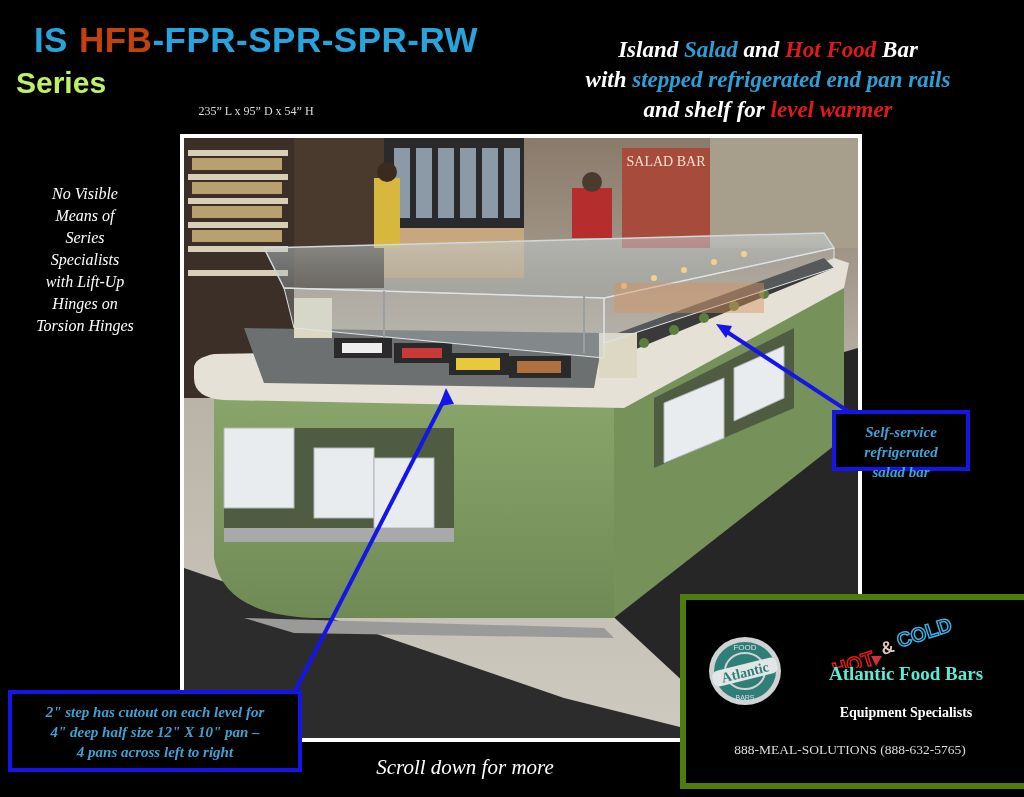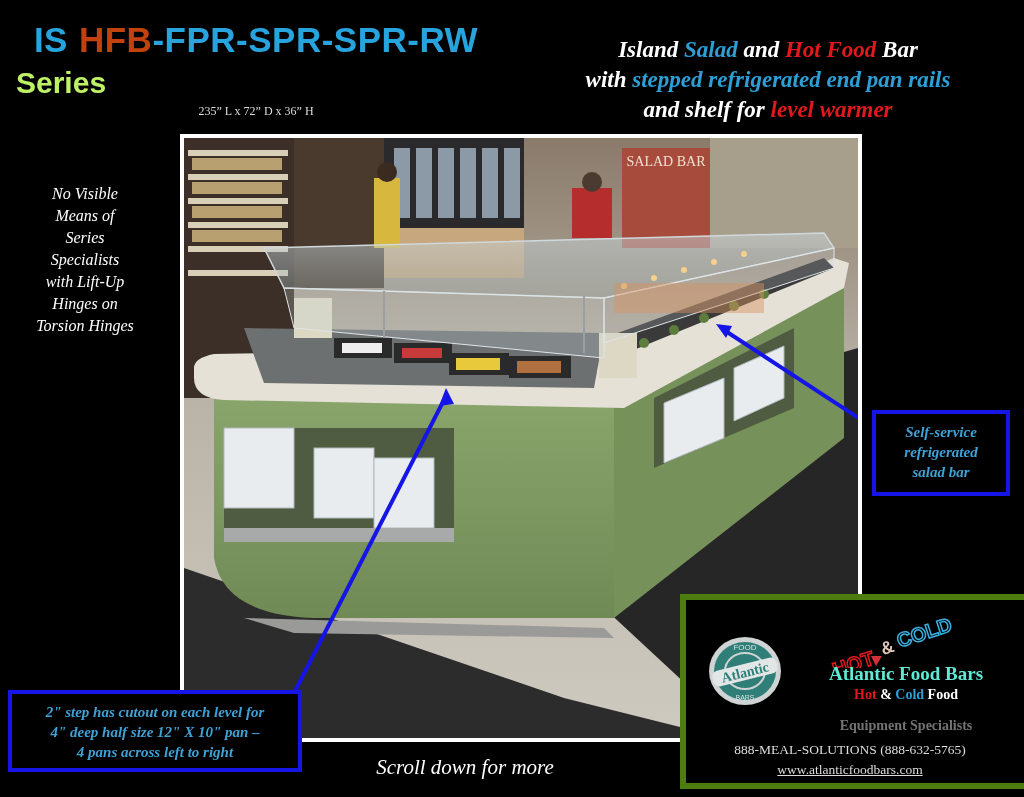--- a/index.html
+++ b/index.html
@@ -45,21 +45,21 @@
     border: 4px solid #fff; background: #3a3a38; overflow: hidden;
   }
   .photo svg { display: block; }
 
   
   .callout {
     border: 4px solid #1515e8; background: #000;
     font-style: italic; font-weight: bold; color: #3fa2d6; text-align: center;
   }
   .callout-salad {
-    left: 872px; top: 410px; width: 138px; height: 86px;
+    left: 832px; top: 410px; width: 138px; height: 61px;
     font-size: 15px; line-height: 20px; padding-top: 8px;
   }
   .callout-step {
     left: 8px; top: 690px; width: 294px; height: 82px;
     font-size: 15px; line-height: 20px; padding-top: 8px;
   }
 
   .scroll-note {
     left: 340px; top: 755px; width: 250px; text-align: center;
     font-style: italic; font-size: 21px; color: #fff;
@@ -76,40 +76,40 @@
     left: 105px; top: 63px; width: 230px; text-align: center;
     font-family: "Liberation Serif", serif; font-weight: bold; font-size: 19px; color: #5eead4;
   }
   .brand-tag1 {
     left: 105px; top: 87px; width: 230px; text-align: center;
     font-weight: bold; font-size: 14px; color: #fff;
   }
   .brand-tag1 .red { color: #e0191c; }
   .brand-tag1 .blue { color: #2c9fd6; }
   .brand-tag2 {
-    left: 105px; top: 118px; width: 230px; text-align: center;
-    font-weight: bold; font-size: 14px; color: #737373;
+    left: 105px; top: 105px; width: 230px; text-align: center;
+    font-weight: bold; font-size: 14px; color: #ffffff;
   }
   .brand-phone {
     left: 0; top: 142px; width: 328px; text-align: center;
     font-size: 13.5px; color: #ddd;
   }
   .brand-url {
     left: 0; top: 162px; width: 328px; text-align: center;
     font-size: 13.5px; color: #ddd; text-decoration: underline;
   }
 </style>
 </head>
 <body>
 
 <div class="abs model-title">
   <span>IS</span><span class="red">HFB</span><span>-FPR-SPR-SPR-RW</span>
 </div>
 <div class="abs series">Series</div>
-<div class="abs dims">235” L x 72” D x 36” H</div>
+<div class="abs dims">235” L x 95” D x 54” H</div>
 
 <div class="abs headline">
   <div>
     <span>Island </span><span class="blue">Salad</span><span> and </span><span class="red">Hot Food</span><span> Bar</span>
   </div>
   <div>
     <span>with </span><span class="blue">stepped refrigerated end pan rails</span>
   </div>
   <div>
     <span>and shelf for </span><span class="red">level warmer</span>
@@ -282,19 +282,15 @@
   <svg class="abs hotcold" viewBox="0 0 150 60">
     <g transform="rotate(-18 75 30)">
       <text x="10" y="50" font-family="Liberation Sans, sans-serif" font-weight="bold" font-size="20" fill="#000" stroke="#e0191c" stroke-width="1.5">HOT</text>
       <text x="62" y="44" font-family="Liberation Sans, sans-serif" font-weight="bold" font-size="18" fill="#e0c8b8">&amp;</text>
       <text x="80" y="42" font-family="Liberation Sans, sans-serif" font-weight="bold" font-size="20" fill="#000" stroke="#3ab0e0" stroke-width="1.5">COLD</text>
     </g>
     <polygon points="55,48 66,48 60,58" fill="#d2303a"></polygon>
   </svg>
 
   <div class="abs brand-name">Atlantic Food Bars</div>
-  <div class="abs brand-tag1">
-    <span class="red">Hot</span><span> &amp; </span><span class="blue">Cold</span><span> Food</span>
-  </div>
   <div class="abs brand-tag2">Equipment Specialists</div>
   <div class="abs brand-phone">888-MEAL-SOLUTIONS  (888-632-5765)</div>
-  <div class="abs brand-url">www.atlanticfoodbars.com</div>
 </div>
 
 </body></html>

